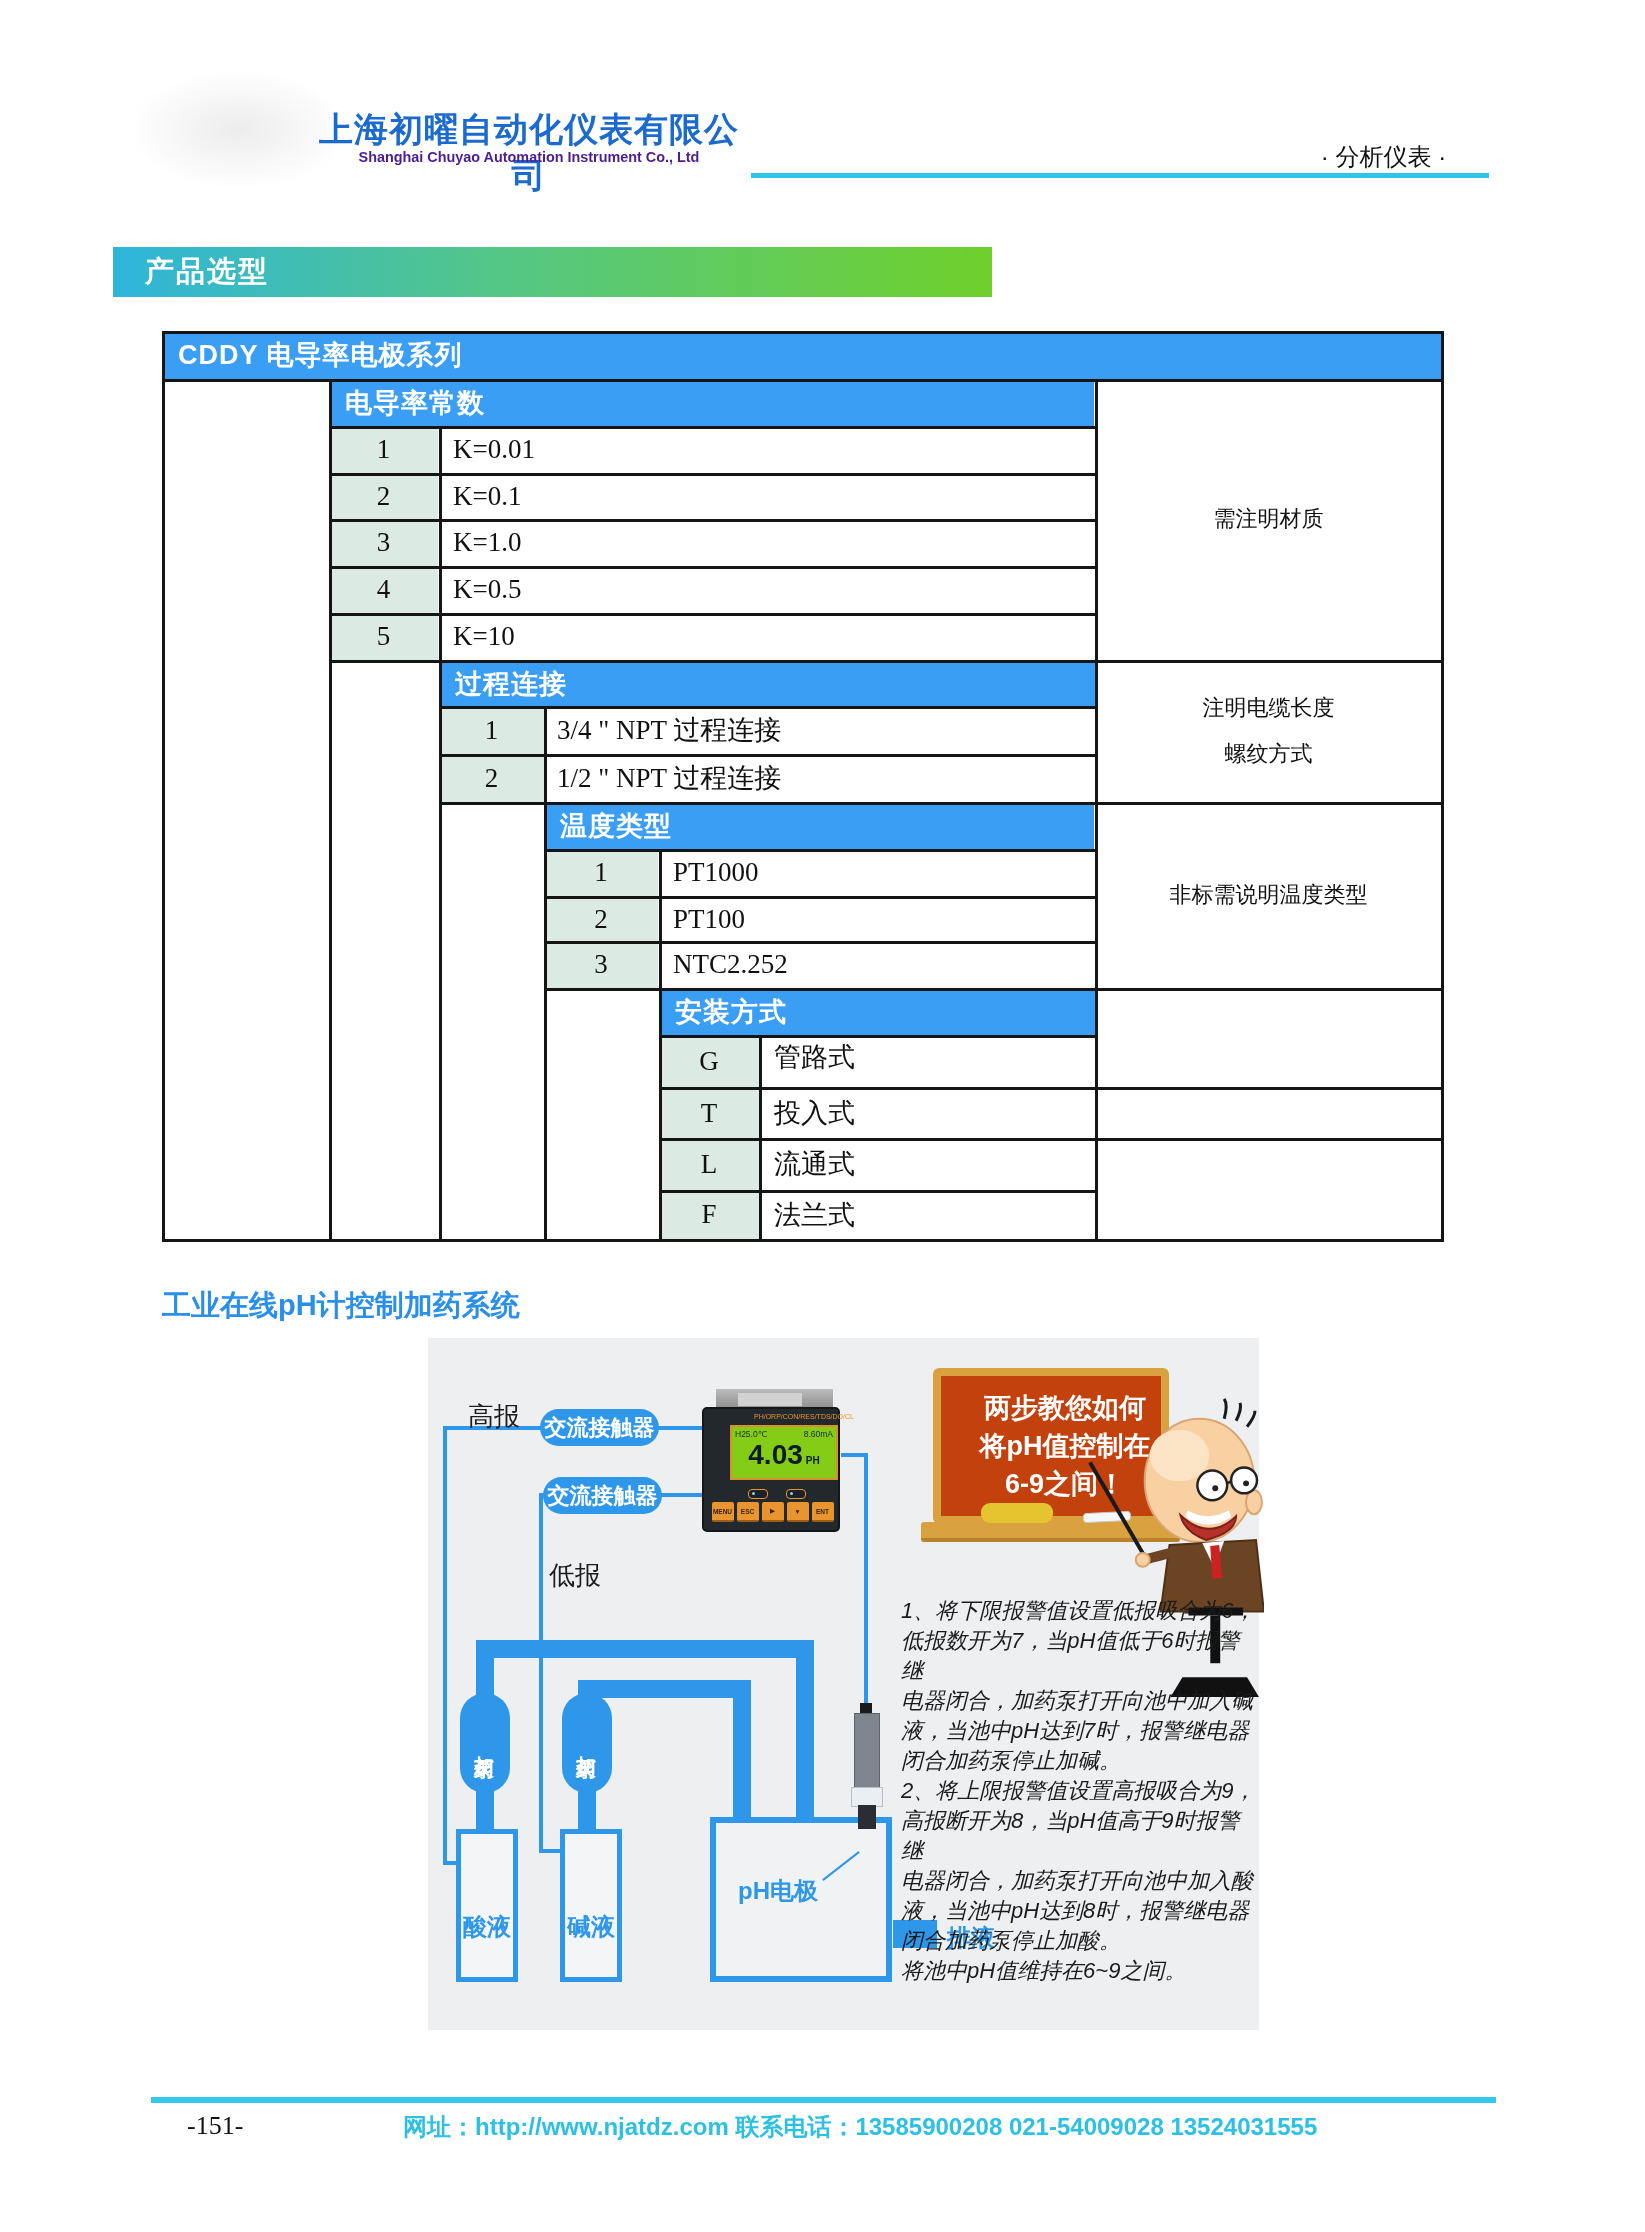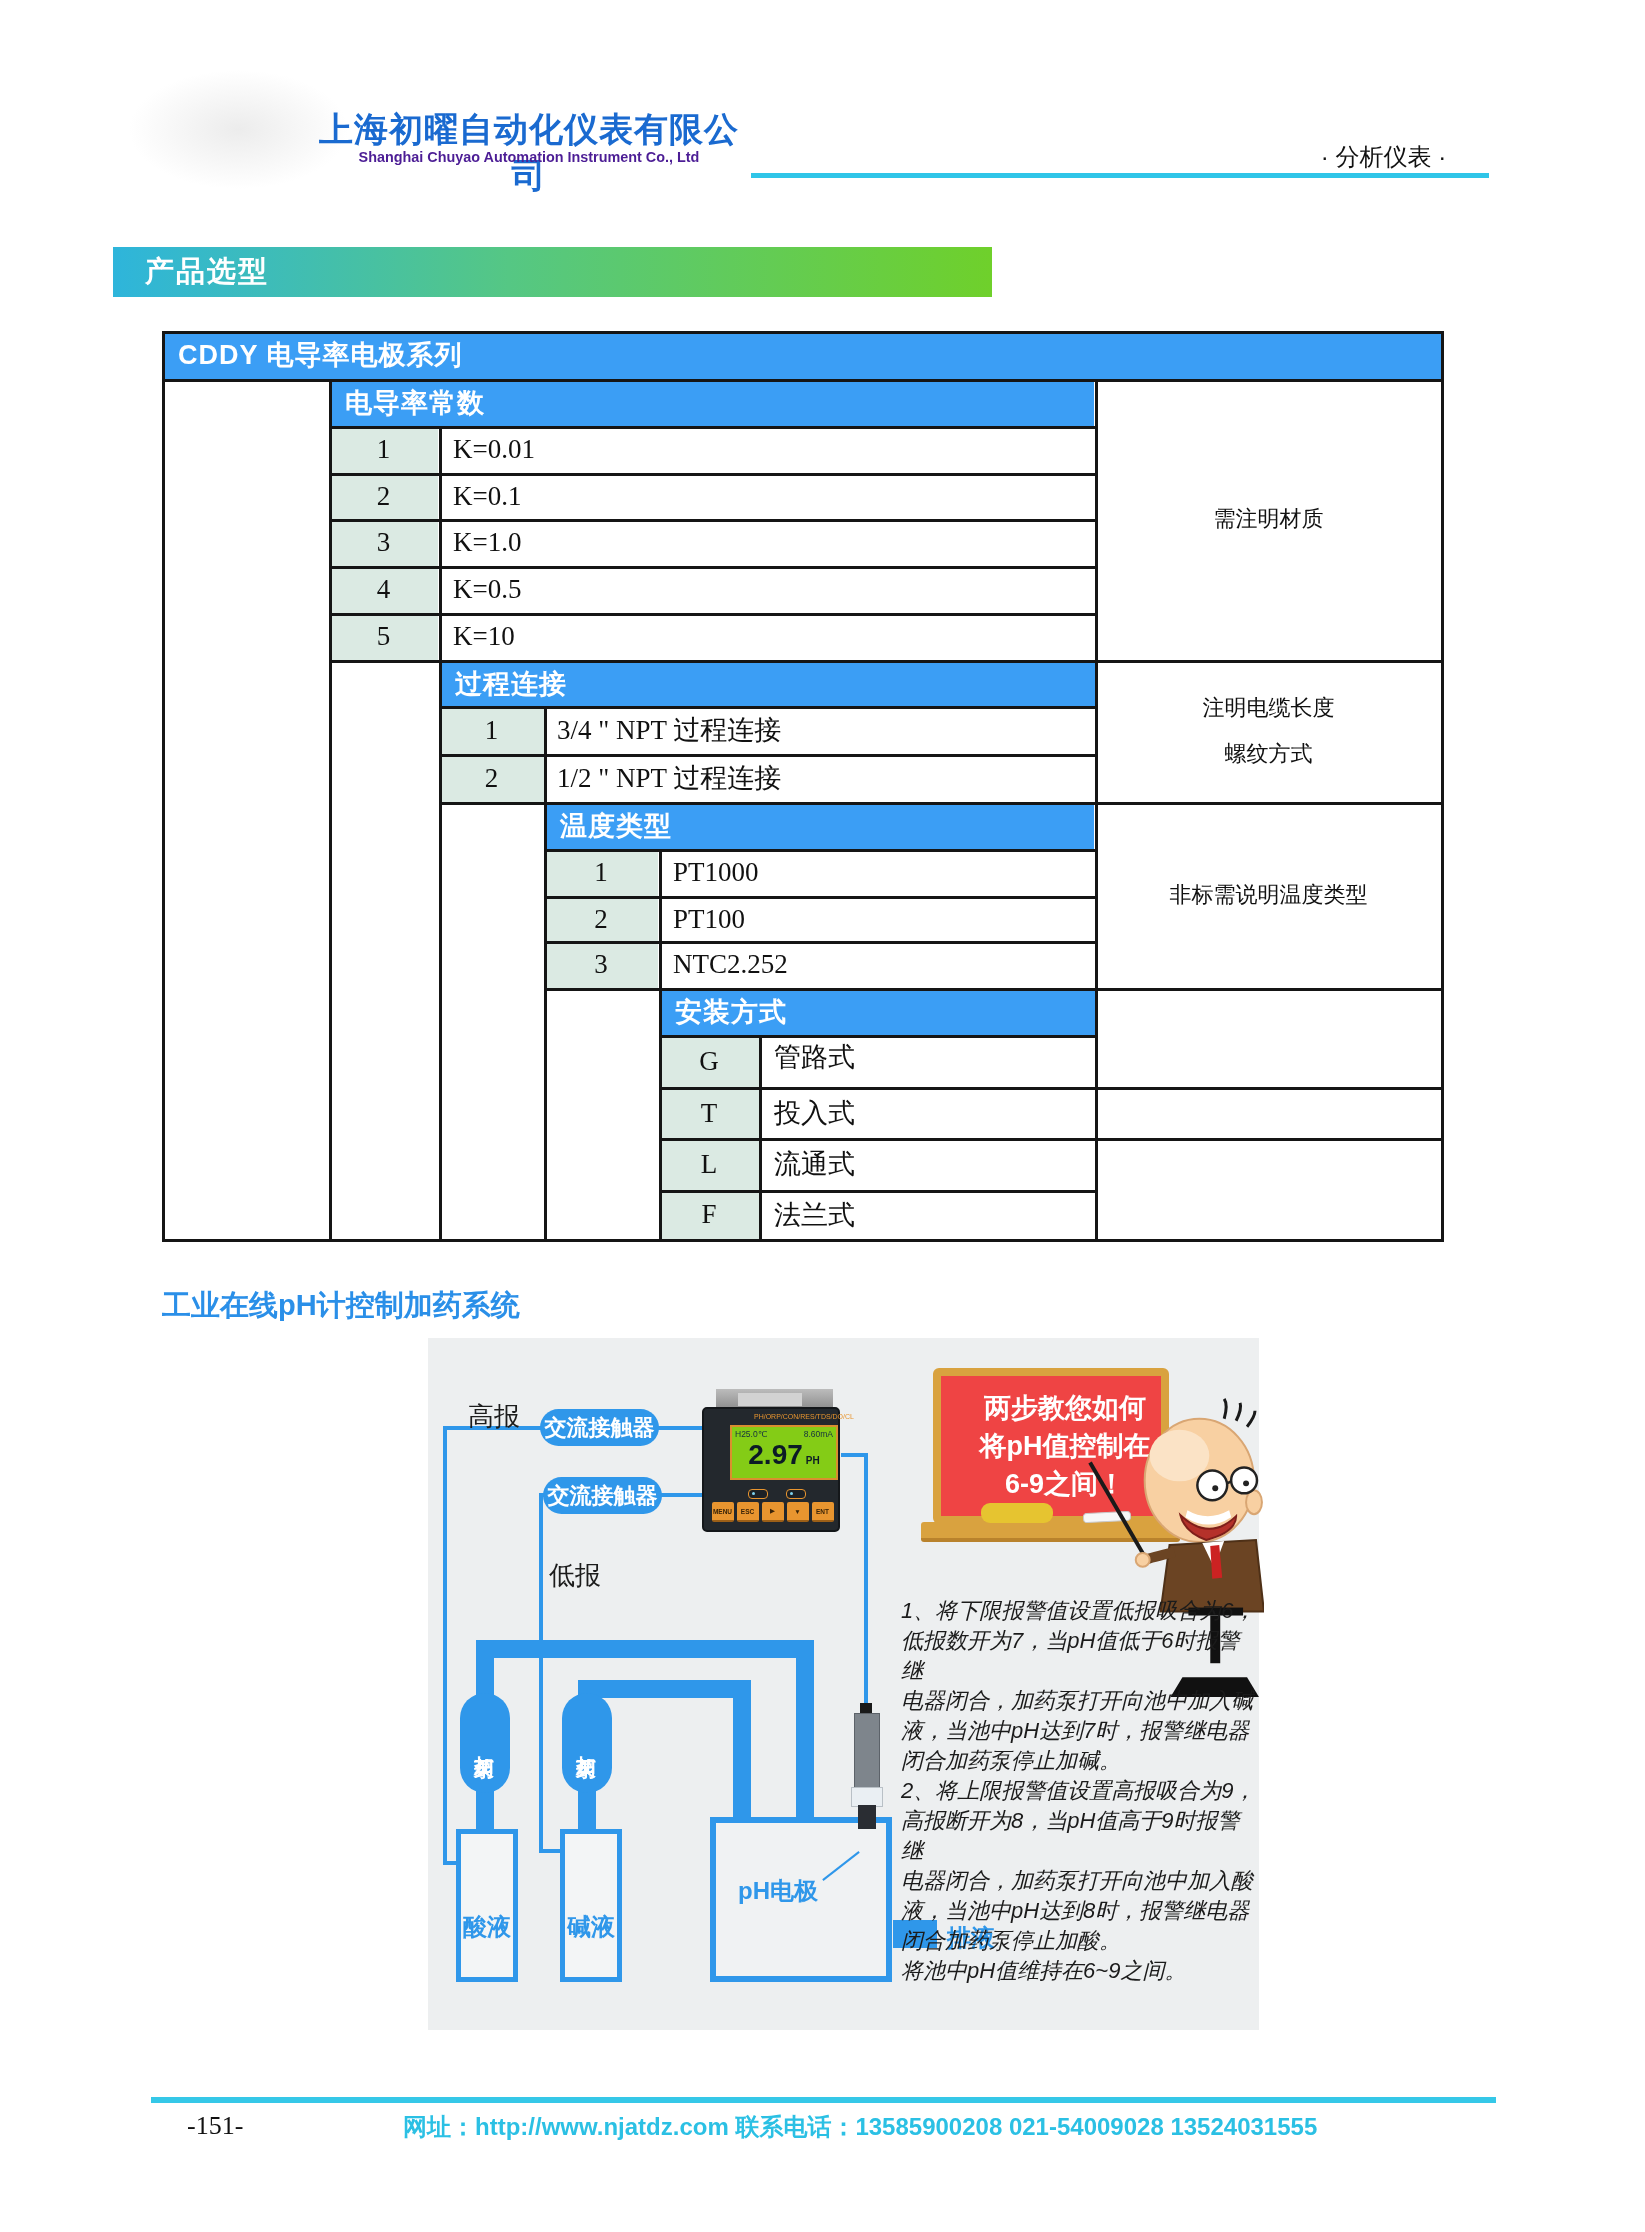--- a/index.html
+++ b/index.html
@@ -45,21 +45,21 @@
   .bluetxt{position:absolute;font-size:24px;font-weight:bold;color:#2f97ea;}
   .pump{position:absolute;width:50px;height:100px;background:#2f97ea;border-radius:25px;
     display:flex;align-items:center;justify-content:center;color:#fff;font-size:20px;font-weight:bold;
     writing-mode:vertical-rl;text-orientation:upright;letter-spacing:2px;}
   .tank{position:absolute;width:62px;height:153px;border:5px solid #2f97ea;background:#f3f5f6;
     box-sizing:border-box;display:flex;align-items:flex-end;justify-content:center;padding-bottom:34px;
     color:#2f97ea;font-size:24px;font-weight:bold;}
   .pool{position:absolute;left:710px;top:1817px;width:182px;height:165px;border:6px solid #2f97ea;
     background:#f0f2f3;box-sizing:border-box;}
   
-  .board{position:absolute;left:933px;top:1368px;width:236px;height:156px;background:#ef4444;
+  .board{position:absolute;left:933px;top:1368px;width:236px;height:156px;background:#c2410c;
     border:8px solid #d9a23f;border-radius:6px;box-sizing:border-box;
     display:flex;align-items:center;justify-content:center;text-align:center;
     color:#fff;font-size:27px;font-weight:bold;line-height:38px;white-space:pre-line;padding-left:28px;}
   .tray{position:absolute;left:921px;top:1522px;width:259px;height:16px;background:#d9a23f;
     border-bottom:4px solid #b9822c;border-radius:3px;}
   .sponge{position:absolute;left:981px;top:1503px;width:72px;height:20px;background:#e6c430;border-radius:9px;}
   .chalk{position:absolute;left:1083px;top:1512px;width:46px;height:8px;background:#f7f7f7;
     border:1px solid #c9c9c9;border-radius:4px;transform:rotate(-3deg);}
   
   .dev-cap{position:absolute;left:716px;top:1389px;width:117px;height:20px;
@@ -242,21 +242,21 @@
   <div class="dev-cap"></div>
   <div class="dev-sticker"></div>
   <div class="dev-body"></div>
   <div class="dev-model">PH/ORP/CON/RES/TDS/DO/CL</div>
   <div class="lcd">
     <div class="lcd-row1">
       <span>H25.0℃</span>
       <span>8.60mA</span>
     </div>
     <div class="lcd-main">
-      <span class="lcd-val">2.97</span>
+      <span class="lcd-val">4.03</span>
       <span class="lcd-unit">PH</span>
     </div>
   </div>
   <div class="led" style="left:748px;top:1489px;">
       <i></i>
     </div>
   <div class="led" style="left:786px;top:1489px;">
       <i></i>
     </div>
   <div class="btnrow">

